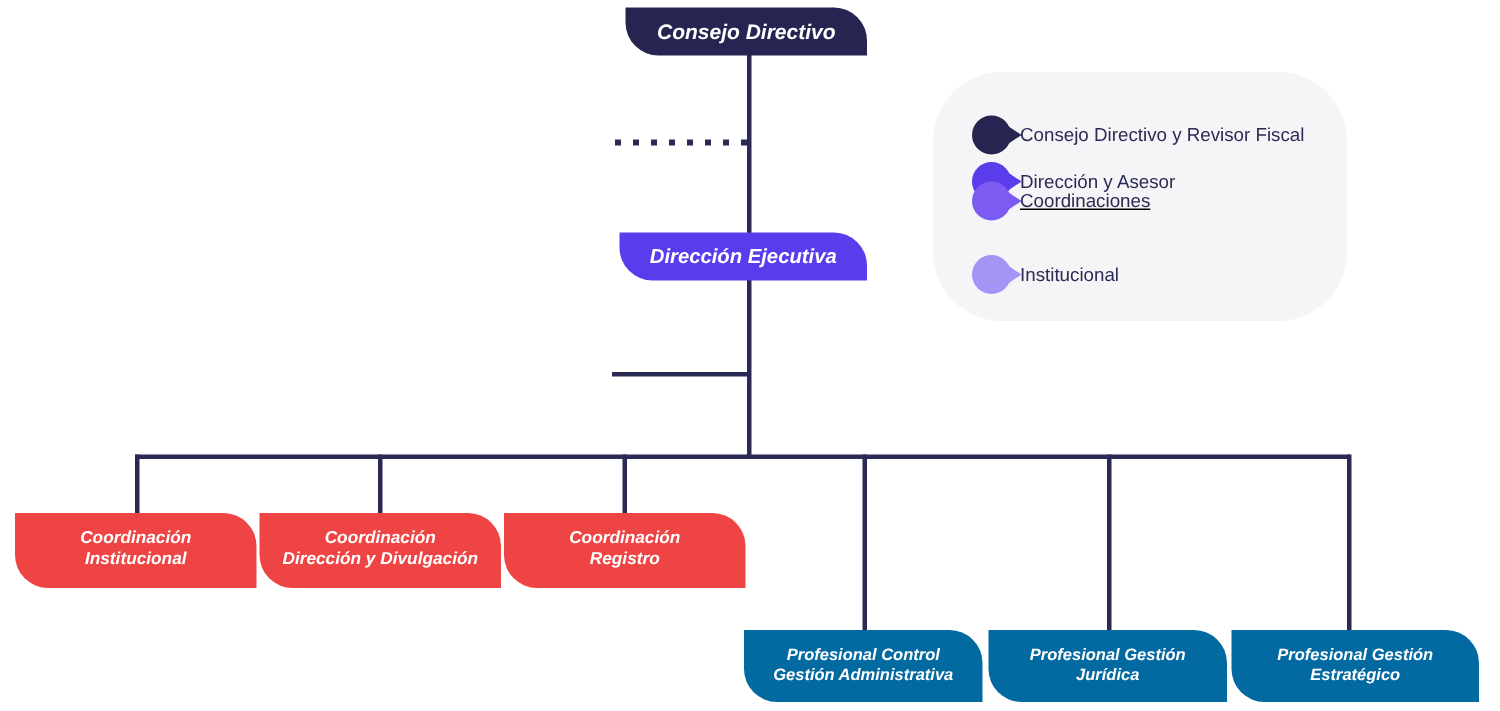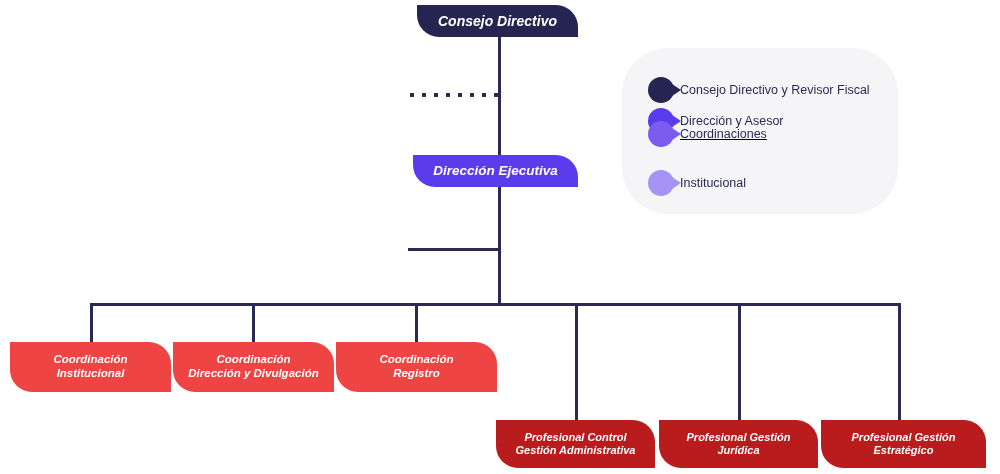--- a/index.html
+++ b/index.html
@@ -47,21 +47,21 @@
     line-height: 1.18;
     box-sizing: border-box;
     padding: 0 10px;
     
     border-radius: 0 22px 0 22px;
   }
 
   .node.lvl-board  { background: #262450; }
   .node.lvl-dir    { background: #5b3ced; }
   .node.lvl-coord  { background: #ef4444; }
-  .node.lvl-prof   { background: #b91c1c; text-align: center; }
+  .node.lvl-prof   { background: #0369a1; text-align: center; }
 
   .node .label { display: block; width: 100%; font-style: italic; }
 
   
   #legend {
     position: absolute;
     left: 622px;
     top: 48px;
     width: 276px;
     height: 166px;

